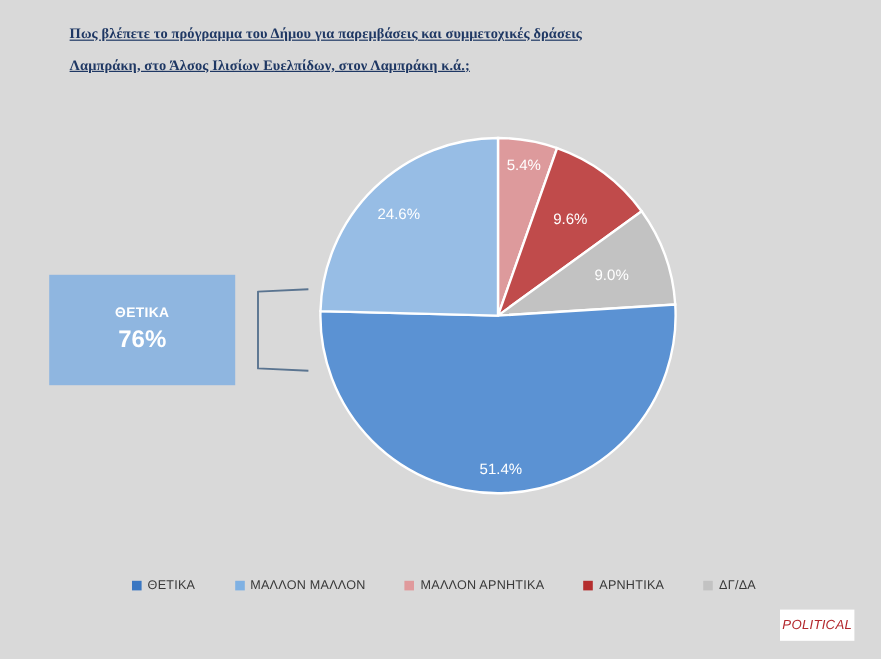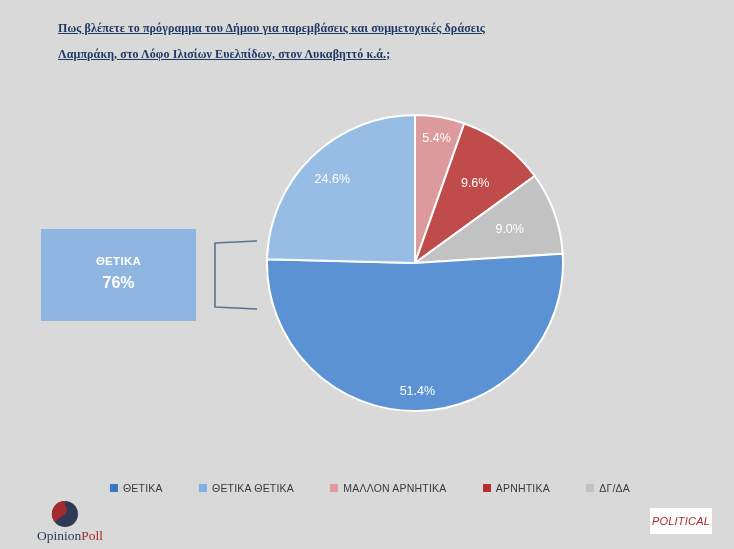--- a/index.html
+++ b/index.html
@@ -58,21 +58,21 @@
   #callout-box .cl2 {
     color: #ffffff;
     font-size: 11.5px;
     font-weight: bold;
     letter-spacing: 0.3px;
     line-height: 15px;
     text-align: center;
   }
   #callout-box .cl3 {
     color: #ffffff;
-    font-size: 16px;
+    font-size: 20px;
     font-weight: bold;
     line-height: 26px;
     margin-top: 1px;
     text-align: center;
   }
 
   
   #bracket {
     position: absolute;
     left: 211px;
@@ -179,21 +179,21 @@
     font-style: italic;
   }
 </style>
 </head>
 <body>
 
 <div id="slide" style="background: rgb(217, 217, 217);">
 
   <div id="title-block" style="color: rgb(31, 56, 100);">
     <span class="tline">Πως βλέπετε το πρόγραμμα του Δήμου για παρεμβάσεις και συμμετοχικές δράσεις</span>
-    <span class="tline">Λαμπράκη, στο Λόφο Ιλισίων Ευελπίδων, στον Λυκαβηττό κ.ά.;</span>
+    <span class="tline">Λαμπράκη, στο Άλσος Ιλισίων Ευελπίδων, στον Λαμπράκη κ.ά.;</span>
   </div>
 
   <div id="callout-box" style="background: rgb(143, 182, 224);">
     <div class="cl1" style="color: rgb(255, 255, 255);">ΘΕΤΙΚΑ</div>
     <div class="cl3" style="color: rgb(255, 255, 255);">76%</div>
   </div>
 
   <svg id="bracket" viewBox="0 0 48 72">
     <path d="M 46 2 L 4 4 L 4 68 L 46 70" fill="none" stroke="#5a7490" stroke-width="1.6" stroke-linejoin="round"></path>
   </svg>
@@ -218,43 +218,34 @@
     </svg>
   </div>
 
   <div id="legend">
     <div class="legend-item">
       <span class="legend-swatch" style="background: rgb(58, 119, 194);"></span>
       <span class="legend-text">ΘΕΤΙΚΑ</span>
     </div>
     <div class="legend-item">
       <span class="legend-swatch" style="background: rgb(127, 177, 227);"></span>
-      <span class="legend-text">ΘΕΤΙΚΑ ΘΕΤΙΚΑ</span>
+      <span class="legend-text">ΜΑΛΛΟΝ ΜΑΛΛΟΝ</span>
     </div>
     <div class="legend-item">
       <span class="legend-swatch" style="background: rgb(224, 154, 156);"></span>
       <span class="legend-text">ΜΑΛΛΟΝ ΑΡΝΗΤΙΚΑ</span>
     </div>
     <div class="legend-item">
       <span class="legend-swatch" style="background: rgb(181, 46, 46);"></span>
       <span class="legend-text">ΑΡΝΗΤΙΚΑ</span>
     </div>
     <div class="legend-item">
       <span class="legend-swatch" style="background: rgb(194, 194, 194);"></span>
       <span class="legend-text">ΔΓ/ΔΑ</span>
     </div>
   </div>
 
-  <div id="opinionpoll-logo">
-    <svg id="op-mark" viewBox="0 0 30 30">
-      <circle cx="15" cy="15" r="13" fill="#2f3a56"></circle>
-      <path d="M 15 2 A 13 13 0 0 0 6.5 26.2 A 13 13 0 0 1 15 2 Z" fill="#2f3a56"></path>
-      <path d="M 15 2 A 13 13 0 0 0 4.6 23 L 15 15 Z" fill="#a32a2f"></path>
-      <circle cx="10.5" cy="10.5" r="6.5" fill="#a32a2f"></circle>
-    </svg>
-    <div id="op-word"><span class="op-blue">Opinion</span><span class="op-red">Poll</span></div>
-  </div>
 
   <div id="political-logo" style="background: rgb(255, 255, 255);">
     <span class="pol-text" style="color: rgb(179, 40, 45);">POLITICAL</span>
   </div>
 
 </div>
 
 </body></html>

